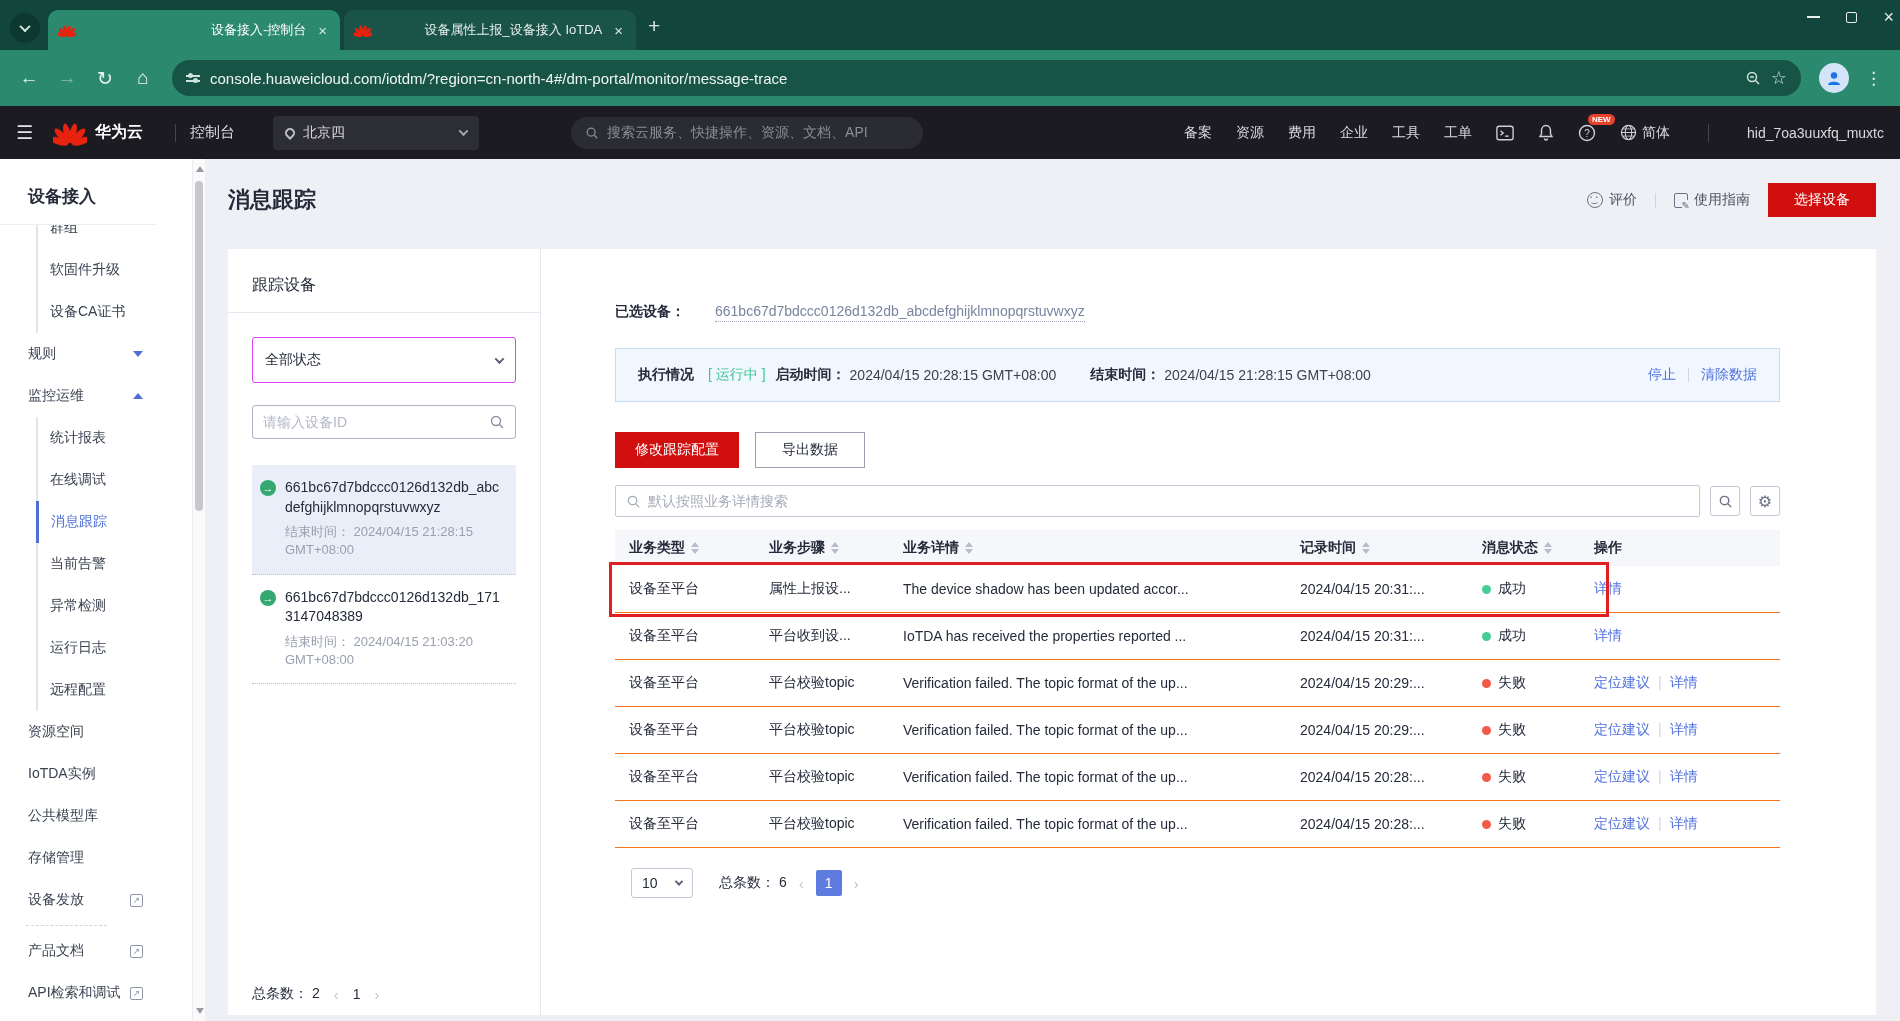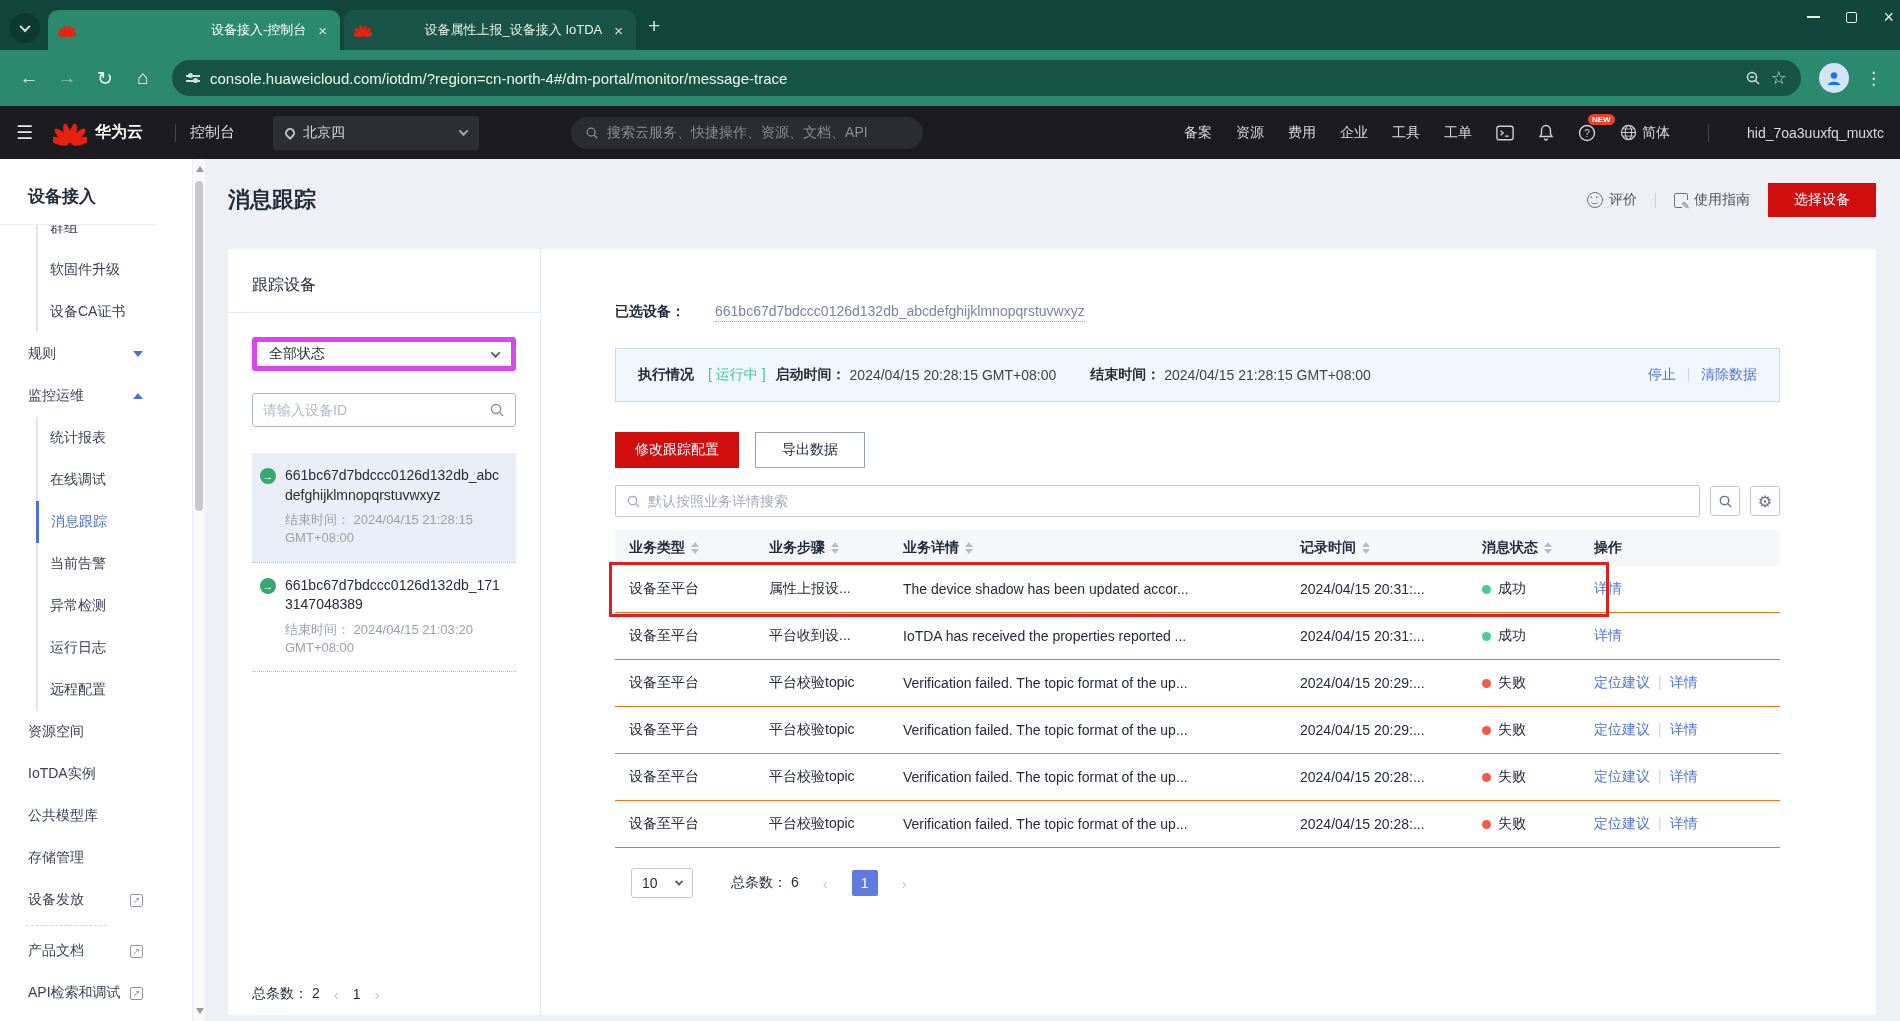--- a/index.html
+++ b/index.html
@@ -87,21 +87,21 @@
   .smiley::before { content:"• •"; position:absolute; top:1px; left:2px; font-size:6px; color:#6b7285; letter-spacing:1px; }
   .smiley::after { content:""; position:absolute; left:3px; bottom:3px; width:7px; height:4px; border-bottom:1.4px solid #6b7285; border-radius:50%; }
   .guide-ic { width:14px; height:15px; border:1.4px solid #6b7285; border-radius:2px; position:relative; }
   .guide-ic::after { content:"✎"; position:absolute; right:-3px; bottom:-4px; font-size:10px; color:#6b7285; background:#eef0f5; }
 
   .card { background:#fff; margin-top:32px; height:766px; display:flex; }
 
   
   .left-panel { width:313px; border-right:1px solid #e5e8ef; padding:26px 24px 0 24px; position:relative; flex-shrink:0; }
   .panel-title { font-size:16px; color:#252b3a; padding-bottom:16px; border-bottom:1px solid #e5e8ef; margin:0 -24px 24px -24px; padding-left:24px; }
-  .select-box { height:34px; border:5px solid #d946ef; border-radius:3px; display:flex; align-items:center; padding:0 12px; font-size:14px; color:#252b3a; cursor:pointer; }
+  .select-box { height:46px; border:1px solid #d946ef; border-radius:3px; display:flex; align-items:center; padding:0 12px; font-size:14px; color:#252b3a; cursor:pointer; }
   .select-box .chev { border-color:#5b6272; margin-left:auto; width:7px; height:7px; }
   .panel-input { margin-top:22px; height:34px; border:1px solid #aeb4c2; border-radius:3px; display:flex; align-items:center; padding:0 10px; }
   .panel-input input { border:none; outline:none; flex:1; font-size:14px; font-family:inherit; color:#252b3a; }
   .panel-input input::placeholder { color:#b3b8c5; }
   .device-list { margin-top:26px; }
   .device { display:flex; gap:9px; padding:13px 10px 14px 8px; border-bottom:1px dotted #b9bec9; cursor:pointer; }
   .device.selected { background:#e9eef8; }
   .dev-ic { width:16px; height:16px; border-radius:50%; background:#35a871; color:#fff; font-size:11px; line-height:16px; text-align:center; flex-shrink:0; margin-top:2px; }
   .dev-id { font-size:14px; color:#252b3a; word-break:break-all; line-height:1.4; }
   .dev-time { font-size:13px; color:#9aa0ad; margin-top:6px; line-height:1.4; }
@@ -139,21 +139,21 @@
   .sort { display:flex; flex-direction:column; gap:2px; }
   .sort i { width:0; height:0; border-left:4px solid transparent; border-right:4px solid transparent; display:block; }
   .sort .s-up { border-bottom:5px solid #b8bdc9; }
   .sort .s-down { border-top:5px solid #b8bdc9; }
   .trow { height:47px; border-bottom:1px solid #f97316; }
   .dot { display:inline-block; width:9px; height:9px; border-radius:50%; margin-right:7px; vertical-align:-1px; }
   .dot.ok { background:#47cc96; } .dot.fail { background:#f45a4a; }
   .act-div { color:#cdd6e6; margin:0 8px; }
   .annotation-rect { position:absolute; left:-6px; top:32px; width:1000px; height:55px; border:3px solid #e02020; pointer-events:none; }
 
-  .pagination { margin-top:20px; display:flex; align-items:center; gap:24px; font-size:14px; color:#252b3a;padding-left:16px; }
+  .pagination { margin-top:20px; display:flex; align-items:center; gap:12px; font-size:14px; color:#252b3a;padding-left:16px; }
   .page-size { width:62px; height:30px; border:1px solid #c3c8d4; border-radius:3px; display:flex; align-items:center; padding:0 10px; cursor:pointer; }
   .page-size .chev { border-color:#5b6272; margin-left:auto; width:6px; height:6px; }
   .pg-total { margin-left:14px; }
   .page-num { width:26px; height:26px; display:flex; align-items:center; justify-content:center; cursor:pointer; }
   .page-num.active { background:#5e7ce0; color:#fff; border-radius:2px; }
 </style>
 </head>
 <body>
 
 <div class="browser">

